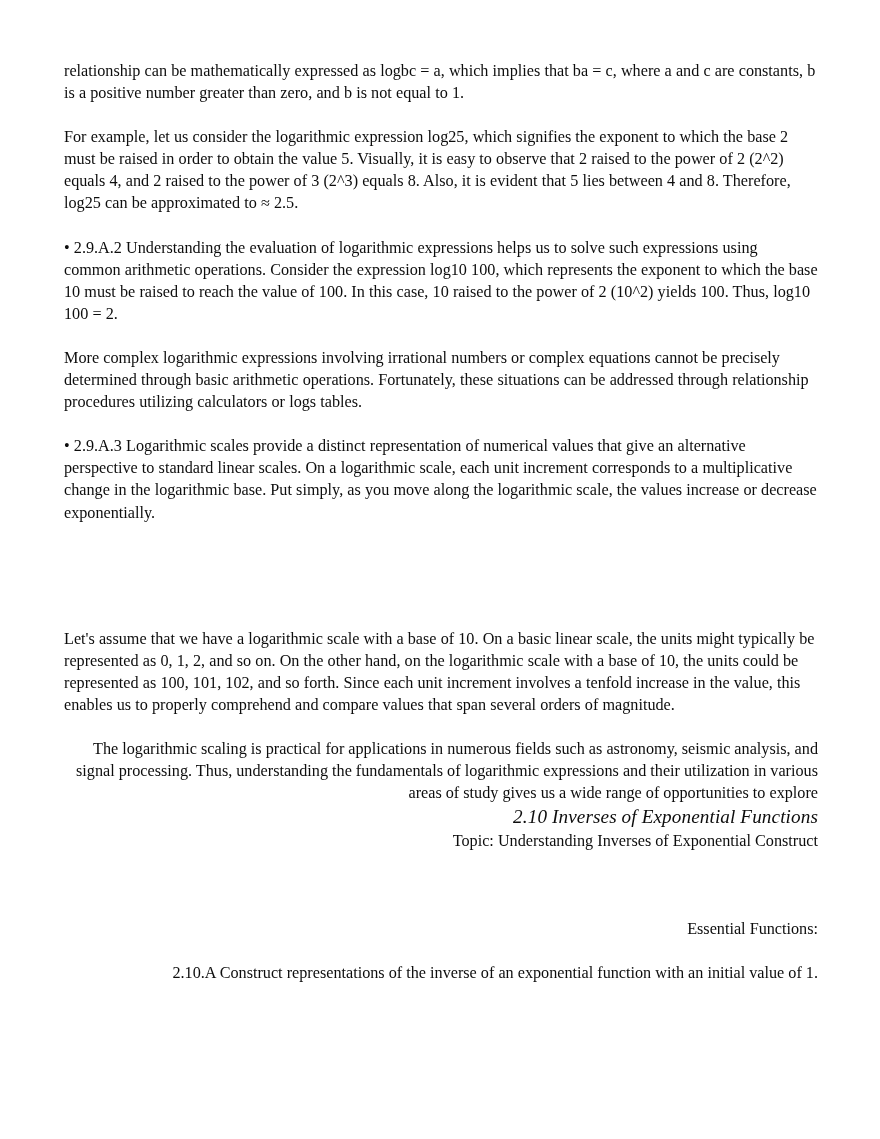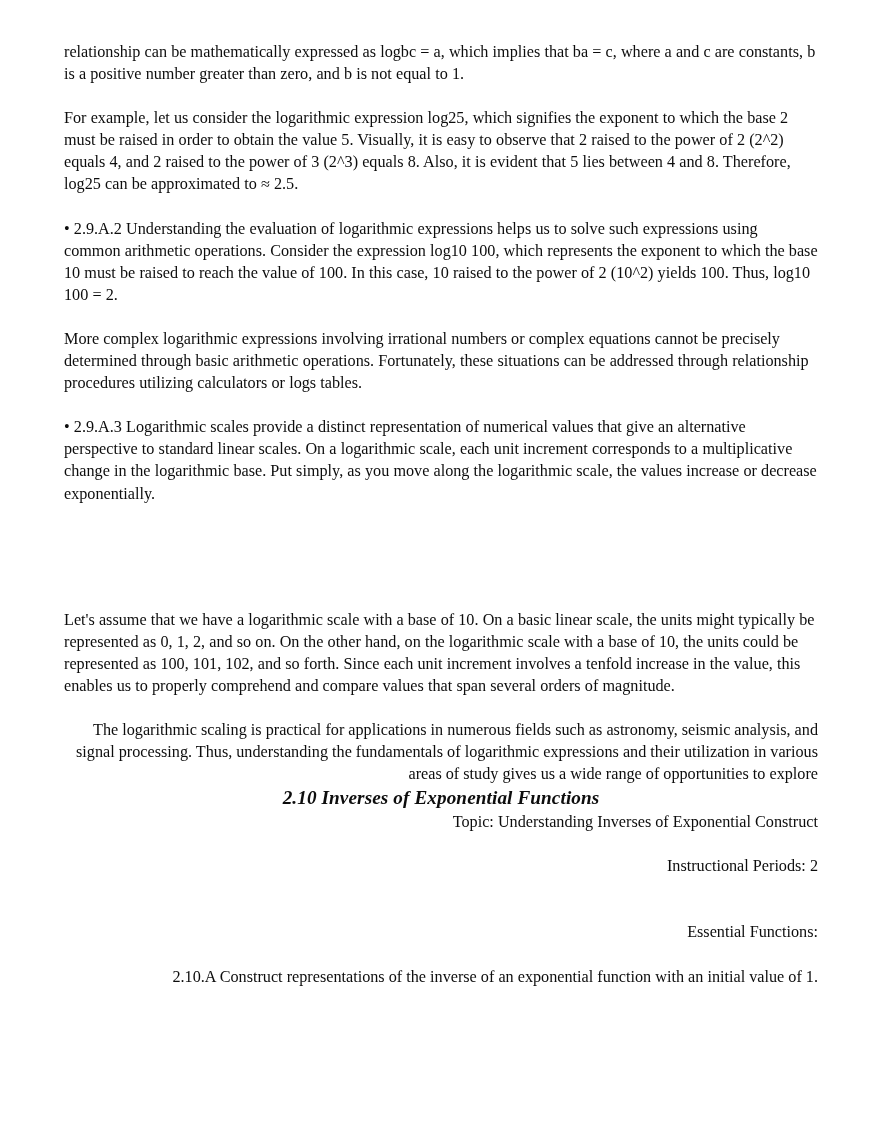--- a/index.html
+++ b/index.html
@@ -13,21 +13,21 @@
     font-family: "Liberation Serif", "DejaVu Serif", serif;
     color: #0d0d0d;
     -webkit-font-smoothing: antialiased;
   }
   #page {
     position: relative;
     width: 880px;
     height: 1139px;
     background: #ffffff;
     box-sizing: border-box;
-    padding: 41px 62px 0 64px;
+    padding: 60px 62px 0 64px;
   }
   .doc-body {
     width: 754px;
   }
   p.para {
     margin: 0 0 22px 0;
     font-size: 16.2px;
     line-height: 22.1px;
     text-align: left;
     word-spacing: 0.1px;
@@ -35,23 +35,23 @@
   p.para:last-child {
     margin-bottom: 0;
   }
   .spacer-block {
     height: 82px;
   }
   h2.section-heading {
     margin: 0 0 0 0;
     font-size: 19.2px;
     line-height: 26px;
-    font-weight: bold;
+    font-weight: normal;
     font-style: italic;
-    text-align: center;
+    text-align: right;
     letter-spacing: 0.1px;
   }
   p.tight {
     margin: 0;
     font-size: 16.2px;
     line-height: 22.1px;
     text-align: right;
   }
   .gap-line {
     height: 22px;
@@ -78,21 +78,20 @@
     <p class="para">Let's assume that we have a logarithmic scale with a base of 10. On a basic linear scale, the units might typically be represented as 0, 1, 2, and so on. On the other hand, on the logarithmic scale with a base of 10, the units could be represented as 100, 101, 102, and so forth. Since each unit increment involves a tenfold increase in the value, this enables us to properly comprehend and compare values that span several orders of magnitude.</p>
 
     <p class="tight">The logarithmic scaling is practical for applications in numerous fields such as astronomy, seismic analysis, and signal processing. Thus, understanding the fundamentals of logarithmic expressions and their utilization in various areas of study gives us a wide range of opportunities to explore</p>
 
     <h2 class="section-heading">2.10 Inverses of Exponential Functions</h2>
 
     <p class="tight">Topic: Understanding Inverses of Exponential Construct</p>
 
     <div class="gap-line"></div>
 
-    <p class="tight">Instructional Periods: 2</p>
 
 
     <div class="gap-line"></div>
 
 
     <div class="gap-line"></div>
 
     <p class="tight">Essential Functions:</p>
 
     <div class="gap-line"></div>

